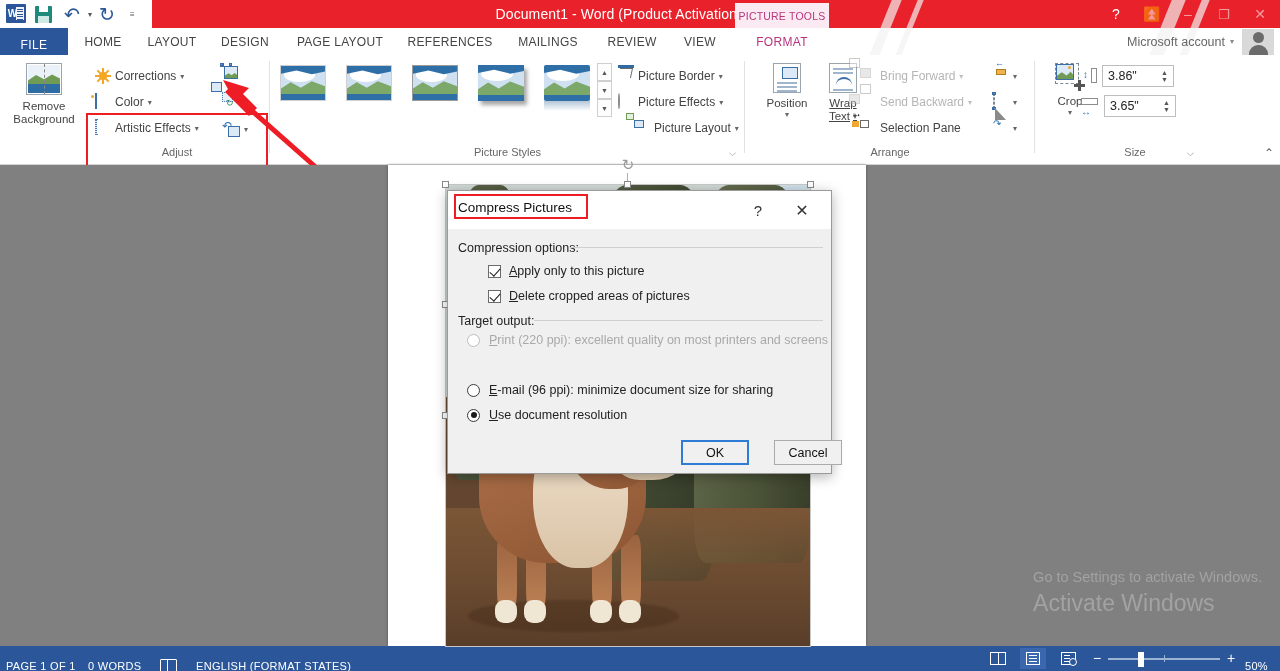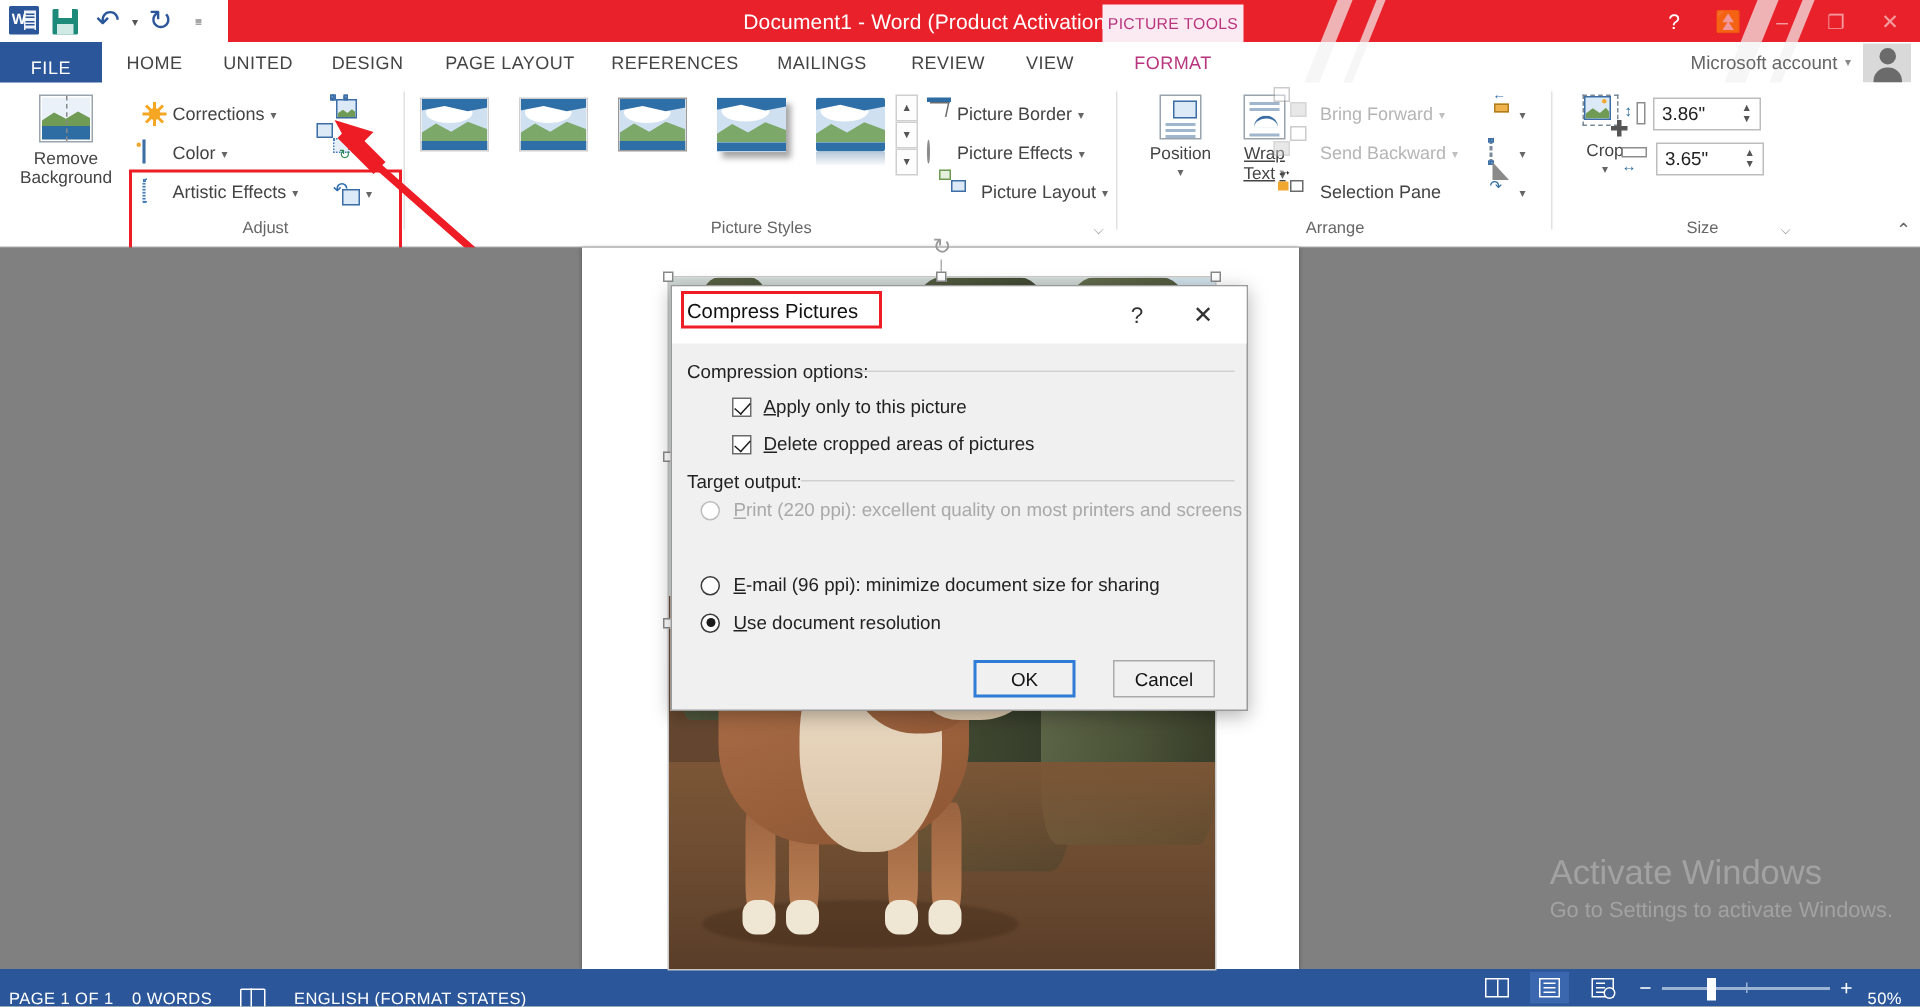--- a/index.html
+++ b/index.html
@@ -313,21 +313,21 @@
   .radio { width:13px; height:13px; border:1.3px solid #3b3b3b; border-radius:50%;
            background:#fff; position:relative; flex:0 0 13px; }
   .radio.on:after { content:""; position:absolute; left:2.6px; top:2.6px; width:6px; height:6px;
                     border-radius:50%; background:#1c1c1c; }
   .radio.dis { border-color:#bdbdbd; }
   .opt-txt { font-size:12.5px; color:#222; white-space:nowrap; }
   .opt-txt.dis { color:#a9a9a9; }
   u { text-decoration:underline; }
   .dlg-btn { position:absolute; width:68px; height:25px; background:#f0f0f0;
              border:1px solid #aaa; font-size:12.5px; color:#111;
-             display:flex; align-items:center; justify-content:center; cursor:pointer; }
+             display:flex; align-items:center; justify-content:center; cursor:pointer;margin-left:32px; }
   .dlg-btn.primary { border:2px solid #2e7cd6; }
 
   
   #statusbar { position:absolute; left:0; bottom:0; width:1280px; height:25px;
                background:#2b579a; color:#fff; font-size:11px; }
   .sb-item { position:absolute; top:0; height:39px; display:flex; align-items:center;
              letter-spacing:.3px; cursor:pointer; }
   .vw-btn { position:absolute; top:2px; width:26px; height:21px;
             display:flex; align-items:center; justify-content:center; cursor:pointer; }
   .vw-btn.active { background:#3a67ad; }
@@ -392,21 +392,21 @@
 </div>
 
 <div id="tabstrip">
   <div class="swoosh" style="left:880px;top:-28px;width:10px;height:58px;opacity:.7;"></div>
   <div class="swoosh" style="left:906px;top:-28px;width:6px;height:58px;opacity:.7;"></div>
   <div class="swoosh" style="left:1160px;top:-28px;width:14px;height:58px;opacity:.7;"></div>
   <div class="swoosh" style="left:1190px;top:-28px;width:8px;height:58px;opacity:.7;"></div>
 
   <div id="file-tab">FILE</div>
   <div class="tab" style="left:72px;width:62px;">HOME</div>
-  <div class="tab" style="left:140px;width:64px;">UNITED</div>
+  <div class="tab" style="left:140px;width:64px;">LAYOUT</div>
   <div class="tab" style="left:212px;width:66px;">DESIGN</div>
   <div class="tab" style="left:284px;width:112px;">PAGE LAYOUT</div>
   <div class="tab" style="left:400px;width:100px;">REFERENCES</div>
   <div class="tab" style="left:504px;width:88px;">MAILINGS</div>
   <div class="tab" style="left:598px;width:68px;">REVIEW</div>
   <div class="tab" style="left:672px;width:56px;">VIEW</div>
   <div class="tab" id="format-tab" style="left:736px;width:92px;">FORMAT</div>
 
   <div id="acct">
     <span>Microsoft account</span>
@@ -713,22 +713,22 @@
     <div id="rot-stem" style="left:239px;top:8px;"></div>
     <div id="rot-handle" style="left:232px;top:-8px;">↻</div>
     <div class="sel-h" style="left:54px;top:16px;"></div>
     <div class="sel-h" style="left:236px;top:16px;"></div>
     <div class="sel-h" style="left:419px;top:16px;"></div>
     <div class="sel-h" style="left:54px;top:136px;"></div>
     <div class="sel-h" style="left:54px;top:247px;"></div>
   </div>
 
   <div id="watermark">
+    <div id="wm-sub">Go to Settings to activate Windows.</div>
     <div id="wm-title">Activate Windows</div>
-    <div id="wm-sub">Go to Settings to activate Windows.</div>
   </div>
 </div>
 
 <div id="dialog">
   <div id="dlg-title-bar">
     <div id="dlg-title">Compress Pictures</div>
     <div id="dlg-title-box"></div>
     <div id="dlg-help">?</div>
     <div id="dlg-close">✕</div>
   </div>

